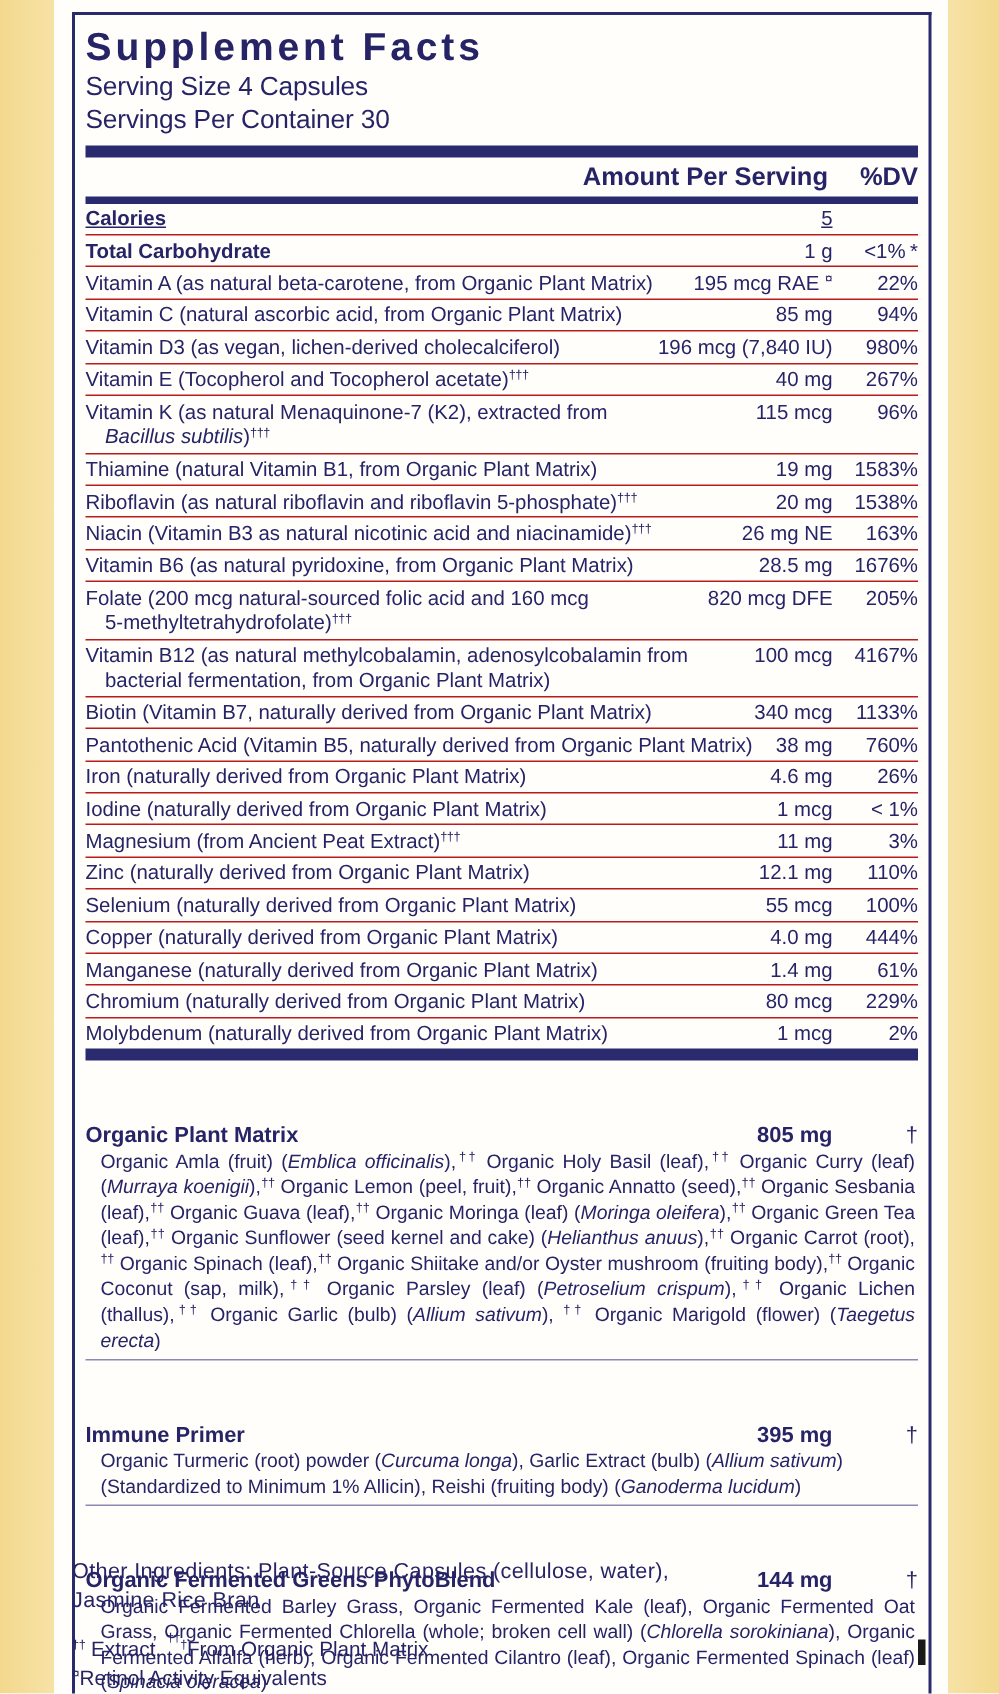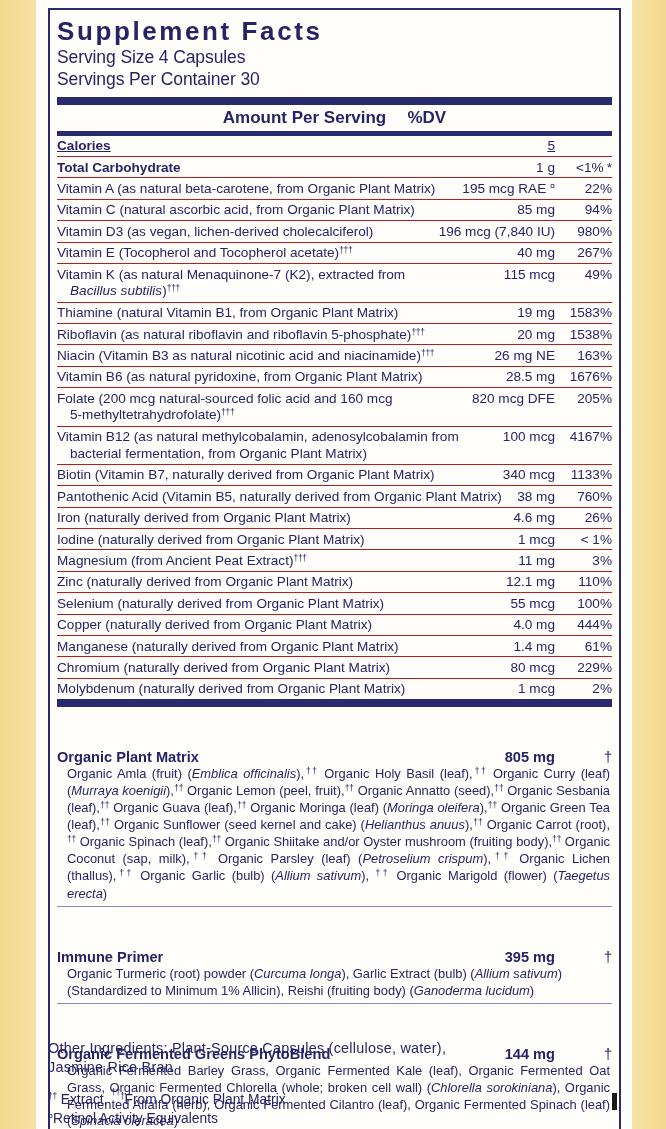--- a/index.html
+++ b/index.html
@@ -52,21 +52,21 @@
   }
   .serving-block { padding-bottom: 4px; }
 
   
   .bar-thick { height: 8px; background: #2a2a6e; margin: 3px 0 0 0; }
   .bar-thick2 { height: 8px; background: #2a2a6e; }
   .bar-med   { height: 4.5px; background: #2a2a6e; }
 
   
   .hdr-row {
-    display: flex; justify-content: center; align-items: baseline;
+    display: flex; justify-content: flex-end; align-items: baseline;
     font-size: 17px; font-weight: bold;
     padding: 3px 0 3px 0;
   }
   .hdr-aps { margin-right: 8px; }
   .hdr-dv  { width: 52px; text-align: right; }
 
   
   .nrow {
     display: flex; align-items: baseline;
     font-size: 13.6px;
@@ -226,21 +226,21 @@
             <span class="ndv">980%</span>
           </div>
           <div class="nrow">
             <span class="nname">Vitamin E (Tocopherol and Tocopherol acetate)<sup class="mk">†††</sup></span>
             <span class="namt">40 mg</span>
             <span class="ndv">267%</span>
           </div>
           <div class="nrow two-line">
             <span class="nname">Vitamin K (as natural Menaquinone-7 (K2), extracted from<br><span class="indent"><span class="ital">Bacillus subtilis</span>)<sup class="mk">†††</sup></span></span>
             <span class="namt">115 mcg</span>
-            <span class="ndv">49%</span>
+            <span class="ndv">96%</span>
           </div>
           <div class="nrow">
             <span class="nname">Thiamine (natural Vitamin B1, from Organic Plant Matrix)</span>
             <span class="namt">19 mg</span>
             <span class="ndv">1583%</span>
           </div>
           <div class="nrow">
             <span class="nname">Riboflavin (as natural riboflavin and riboflavin 5-phosphate)<sup class="mk">†††</sup></span>
             <span class="namt">20 mg</span>
             <span class="ndv">1538%</span>

